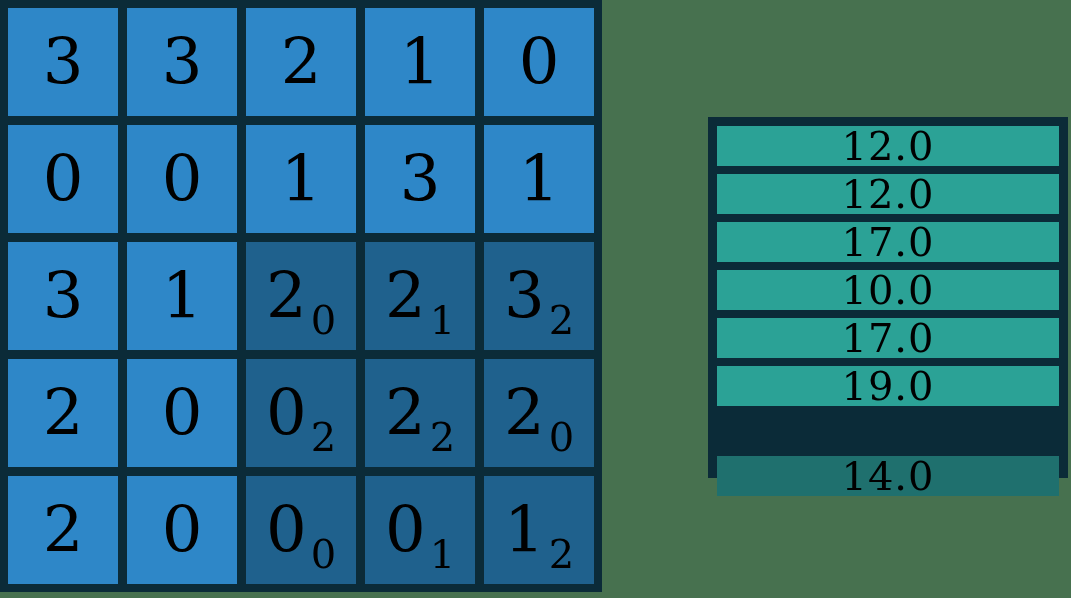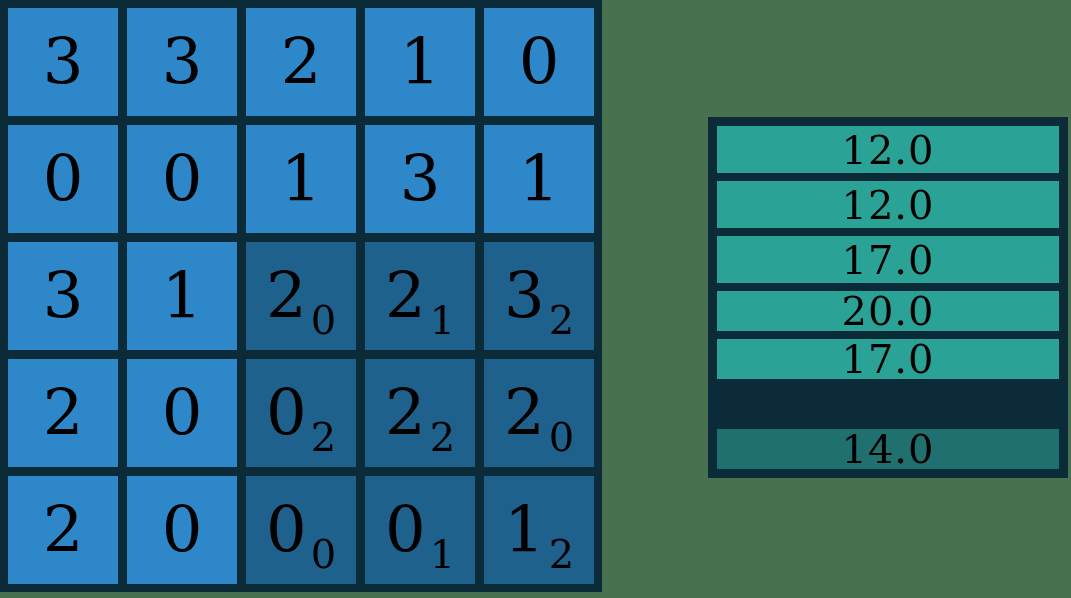--- a/index.html
+++ b/index.html
@@ -164,22 +164,25 @@
       <div class="cell out">
         <span>12.0</span>
       </div>
       <div class="cell out">
         <span>12.0</span>
       </div>
       <div class="cell out">
         <span>17.0</span>
       </div>
       <div class="cell out">
-        <span>20.0</span>
+        <span>10.0</span>
       </div>
       <div class="cell out">
         <span>17.0</span>
+      </div>
+      <div class="cell out">
+        <span>19.0</span>
       </div>
       <div class="cell out hl">
         <span>14.0</span>
       </div>
     </div>
 </div>
 
 </body></html>

